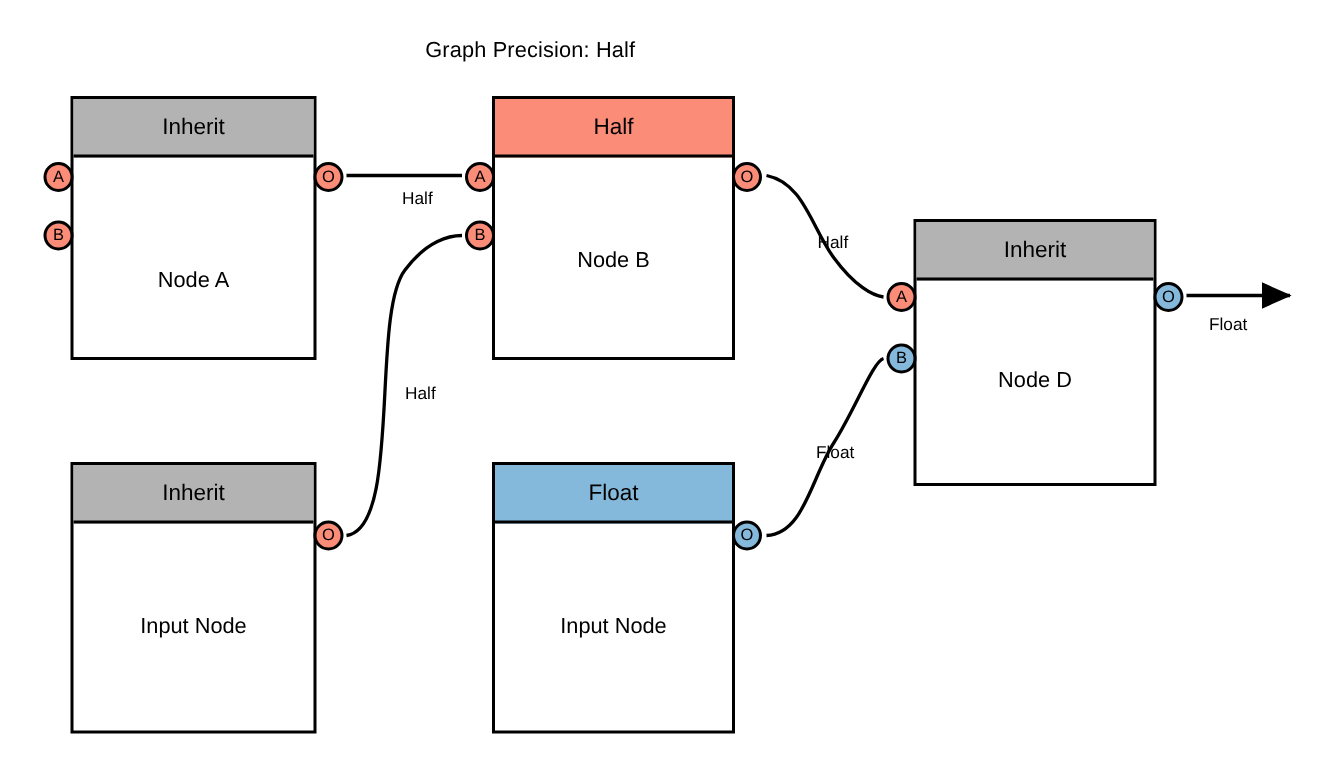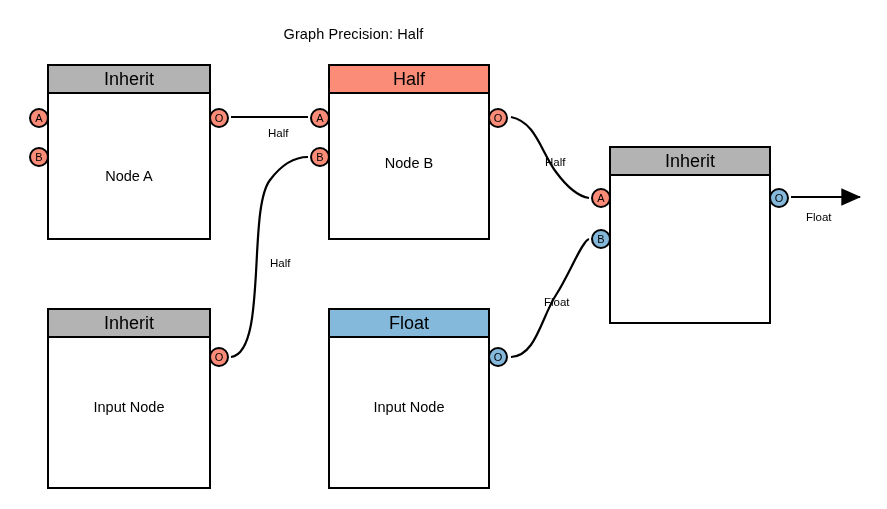--- a/index.html
+++ b/index.html
@@ -31,26 +31,26 @@
     letter-spacing: 0.1px;
   }
   .node {
     position: absolute;
     box-sizing: border-box;
     border: 2.2px solid #000000;
     background: #ffffff;
   }
   .node-header {
     box-sizing: border-box;
-    height: 28px;
+    height: 39px;
     border-bottom: 2.2px solid #000000;
     display: flex;
     align-items: center;
     justify-content: center;
-    font-size: 18px;
+    font-size: 15px;
     color: #000000;
   }
   .node-body {
     position: relative;
     display: flex;
     align-items: center;
     justify-content: center;
     font-size: 14.5px;
     color: #000000;
   }
@@ -109,20 +109,23 @@
       <div class="node-header" style="background: rgb(250, 140, 120);">Half</div>
       <div class="node-body" style="height: 137px;">
         <span>Node B</span>
       </div>
     </div>
     <div class="port" style="background: rgb(250, 140, 120); left: 310px; top: 108px;">A</div>
     <div class="port" style="background: rgb(250, 140, 120); left: 310px; top: 147px;">B</div>
     <div class="port" style="background: rgb(250, 140, 120); left: 488px; top: 108px;">O</div>
     <div class="node" style="left: 609px; top: 146px; width: 162px; height: 178px;">
       <div class="node-header" style="background: rgb(179, 179, 179);">Inherit</div>
+      <div class="node-body" style="height: 134.6px;">
+        <span>Node D</span>
+      </div>
     </div>
     <div class="port" style="background: rgb(250, 140, 120); left: 591px; top: 188px;">A</div>
     <div class="port" style="background: rgb(133, 185, 220); left: 591px; top: 229px;">B</div>
     <div class="port" style="background: rgb(133, 185, 220); left: 769px; top: 188px;">O</div>
     <div class="node" style="left: 47px; top: 308px; width: 164px; height: 181px;">
       <div class="node-header" style="background: rgb(179, 179, 179);">Inherit</div>
       <div class="node-body" style="height: 137.6px;">
         <span>Input Node</span>
       </div>
     </div>

